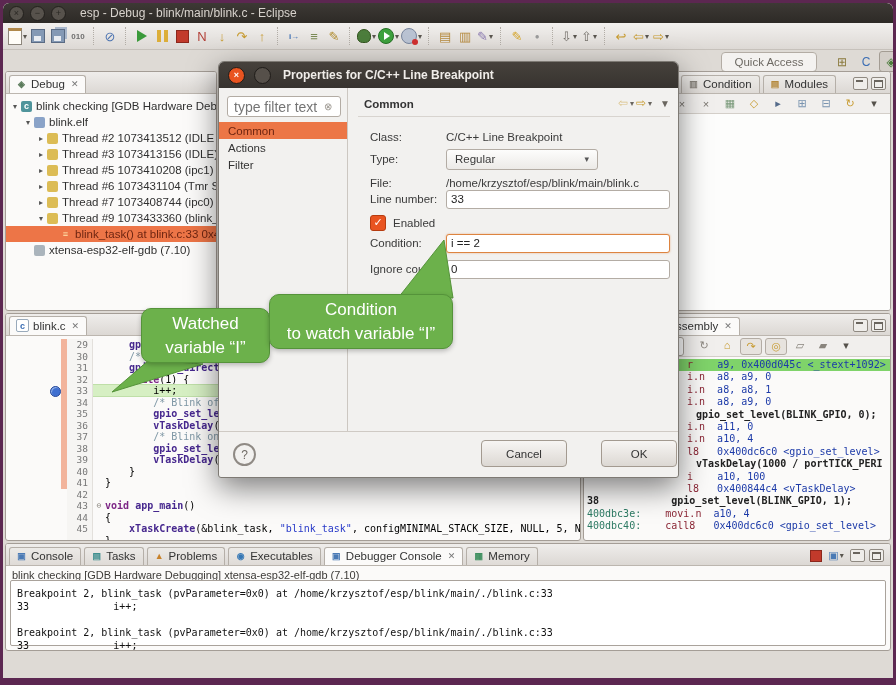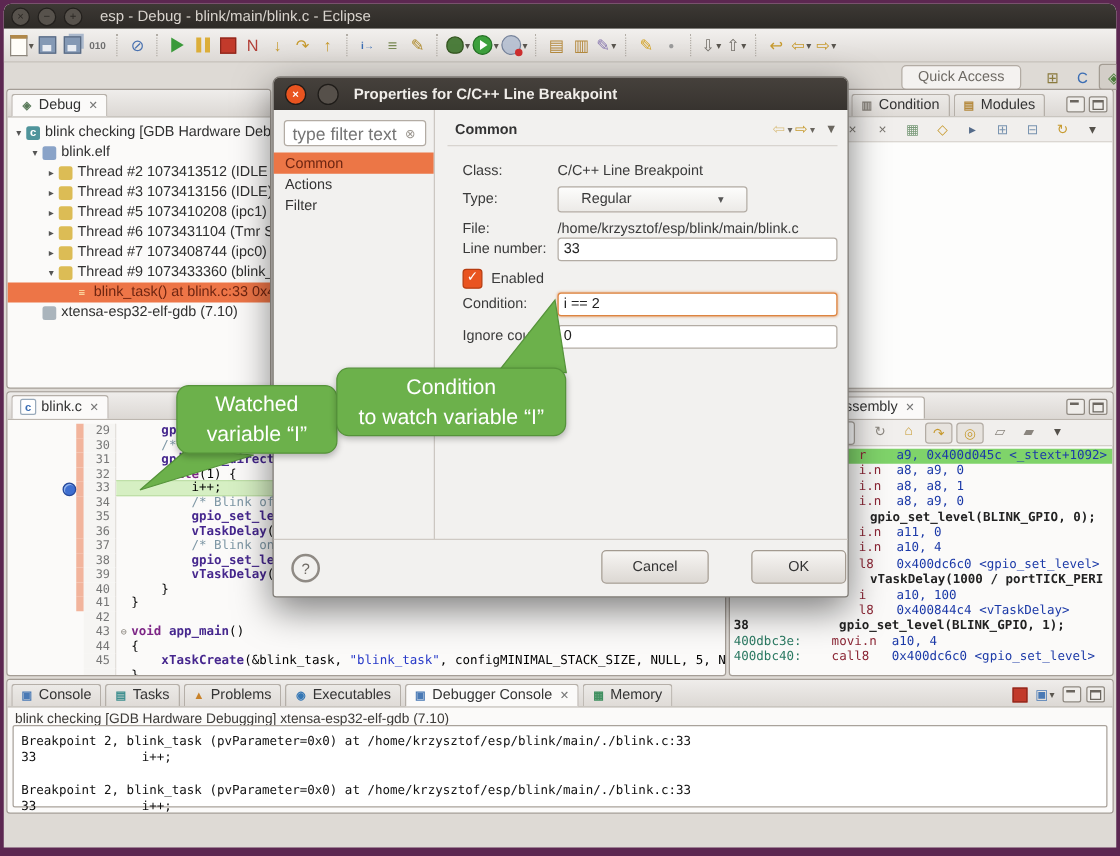--- a/index.html
+++ b/index.html
@@ -124,21 +124,21 @@
   .dheadicons{position:absolute;right:8px;top:8px;display:flex;align-items:center;gap:2px;
     color:#c79a2e;font-size:12px;}
   .dheadicons .dd{color:#6a665f;font-size:8px;}
   .dhline{position:absolute;left:10px;right:8px;top:28px;height:1px;background:#d8d4cf;}
   .frow{position:absolute;left:22px;right:8px;height:22px;display:flex;align-items:center;}
   .frow .lbl{width:76px;flex:none;}
   .dinput{flex:1;height:19px;border:1px solid #b3aca4;border-radius:3px;background:#fff;
     font-size:11.5px;color:#222;padding:0 4px;font-family:"Liberation Sans",sans-serif;outline:none;box-sizing:border-box;}
   .dinput.focus{border:1px solid #dd8440;box-shadow:0 0 2px rgba(221,132,64,.6);}
   .dselect{width:152px;height:21px;border:1px solid #b3aca4;border-radius:3px;
-    background:linear-gradient(#fdfdfc,#eceae7);display:flex;align-items:center;padding:0 18px;box-sizing:border-box;}
+    background:linear-gradient(#fdfdfc,#eceae7);display:flex;align-items:center;padding:0 8px;box-sizing:border-box;}
   .dselect .dd{margin-left:auto;font-size:9px;color:#555;}
   .chk{width:14px;height:14px;border-radius:3px;background:#e95420;border:1px solid #b63c10;
     color:#fff;font-size:11px;line-height:13px;text-align:center;margin-right:7px;}
   .dfooter{position:absolute;left:0;right:0;bottom:0;height:45px;border-top:1px solid #cfcac4;}
   .helpbtn{position:absolute;left:14px;top:11px;width:19px;height:19px;border-radius:50%;
     border:2px solid #8f8a84;color:#6f6a64;font-size:12px;display:flex;align-items:center;justify-content:center;}
   .dbutton{position:absolute;top:8px;height:25px;border:1px solid #a39a90;border-radius:4px;
     background:linear-gradient(#f7f5f3,#dcd8d3);font-size:11.5px;color:#333;
     display:flex;align-items:center;justify-content:center;}
   

